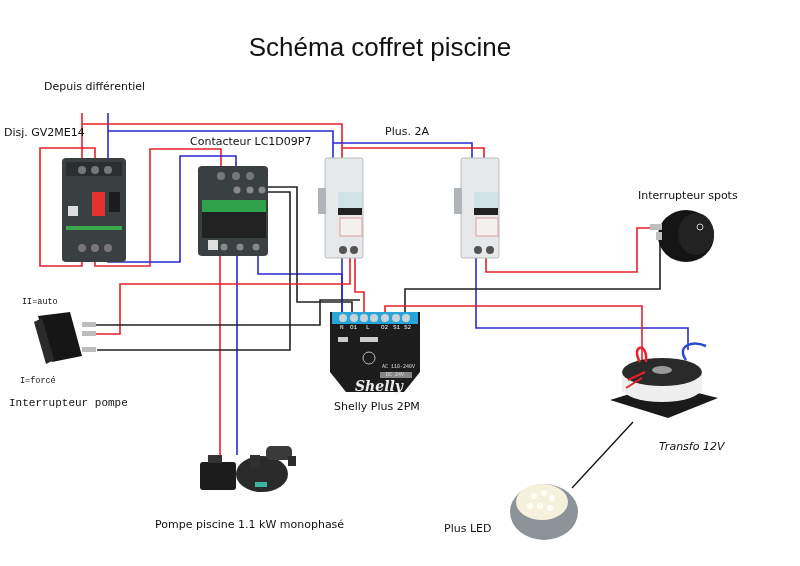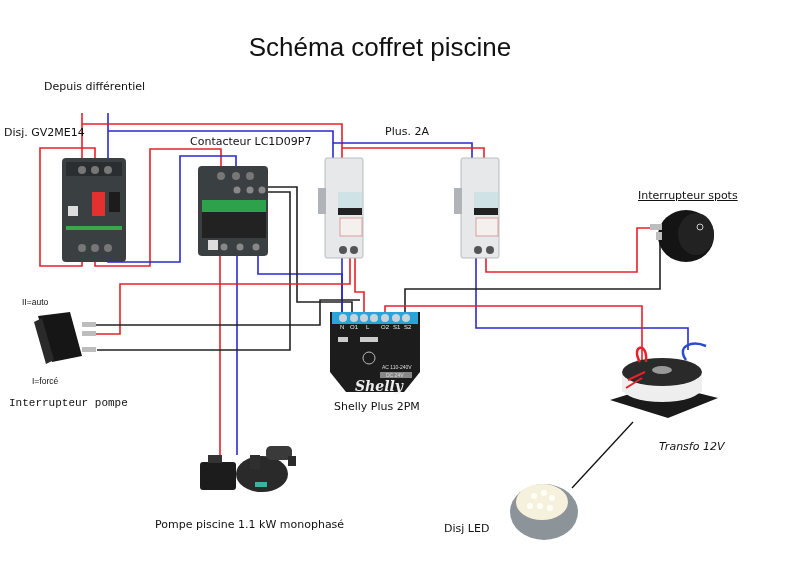--- a/index.html
+++ b/index.html
@@ -1,19 +1,19 @@
 <!DOCTYPE html>
 <html><head>
 <meta charset="utf-8">
 <style>
   html,body{margin:0;padding:0;background:#ffffff;}
   body{width:800px;height:566px;position:relative;overflow:hidden;font-family:"DejaVu Sans","Liberation Sans",sans-serif;color:#111;}
   .lbl{position:absolute;font-size:11px;white-space:nowrap;color:#111;}
   .title{position:absolute;left:0;width:760px;top:32px;text-align:center;font-size:26px;font-family:"Liberation Sans",sans-serif;letter-spacing:0px;}
-  .small{font-size:8.5px;font-family:Liberation Sans, sans-serif;}
+  .small{font-size:8.5px;font-family:Liberation Mono, monospace;}
   svg.wires{position:absolute;left:0;top:0;width:800px;height:566px;}
 </style>
 </head>
 <body>
 
 <div class="title">Schéma coffret piscine</div>
 
 <svg class="wires" viewBox="0 0 800 566">
   <g fill="none" stroke-width="1.6">
 
@@ -180,20 +180,20 @@
 <div class="lbl small" style="left:393px;top:324px;color:#eee;font-size:6px;">S1</div>
 <div class="lbl small" style="left:404px;top:324px;color:#eee;font-size:6px;">S2</div>
 <div class="lbl small" style="left:382px;top:364px;color:#ddd;font-size:5px;">AC 110-240V</div>
 <div class="lbl small" style="left:386px;top:372px;color:#ddd;font-size:5px;">DC 24V</div>
 <div class="lbl" style="left:355px;top:378px;color:#eee;font-size:14px;font-style:italic;font-weight:bold;font-family:'DejaVu Serif',serif;">Shelly</div>
 
 <div class="lbl" style="left:44px;top:80px;">Depuis différentiel</div>
 <div class="lbl" style="left:4px;top:126px;">Disj. GV2ME14</div>
 <div class="lbl" style="left:190px;top:135px;">Contacteur LC1D09P7</div>
 <div class="lbl" style="left:385px;top:125px;">Plus. 2A</div>
-<div class="lbl" style="left:638px;top:189px;text-decoration:underline;">Interrupteur spots</div>
+<div class="lbl" style="left:638px;top:189px;">Interrupteur spots</div>
 <div class="lbl small" style="left:22px;top:297px;">II=auto</div>
-<div class="lbl small" style="left:20px;top:376px;margin-left:12px;">I=forcé</div>
+<div class="lbl small" style="left:20px;top:376px;">I=forcé</div>
 <div class="lbl" style="left:9px;top:397px;font-family:Liberation Mono, monospace;">Interrupteur pompe</div>
 <div class="lbl" style="left:334px;top:400px;">Shelly Plus 2PM</div>
 <div class="lbl" style="left:659px;top:440px;font-style:italic;">Transfo 12V</div>
 <div class="lbl" style="left:155px;top:506px;margin-top:12px;">Pompe piscine 1.1 kW monophasé</div>
-<div class="lbl" style="left:444px;top:522px;">Disj LED</div>
+<div class="lbl" style="left:444px;top:522px;">Plus LED</div>
 
 </body></html>

